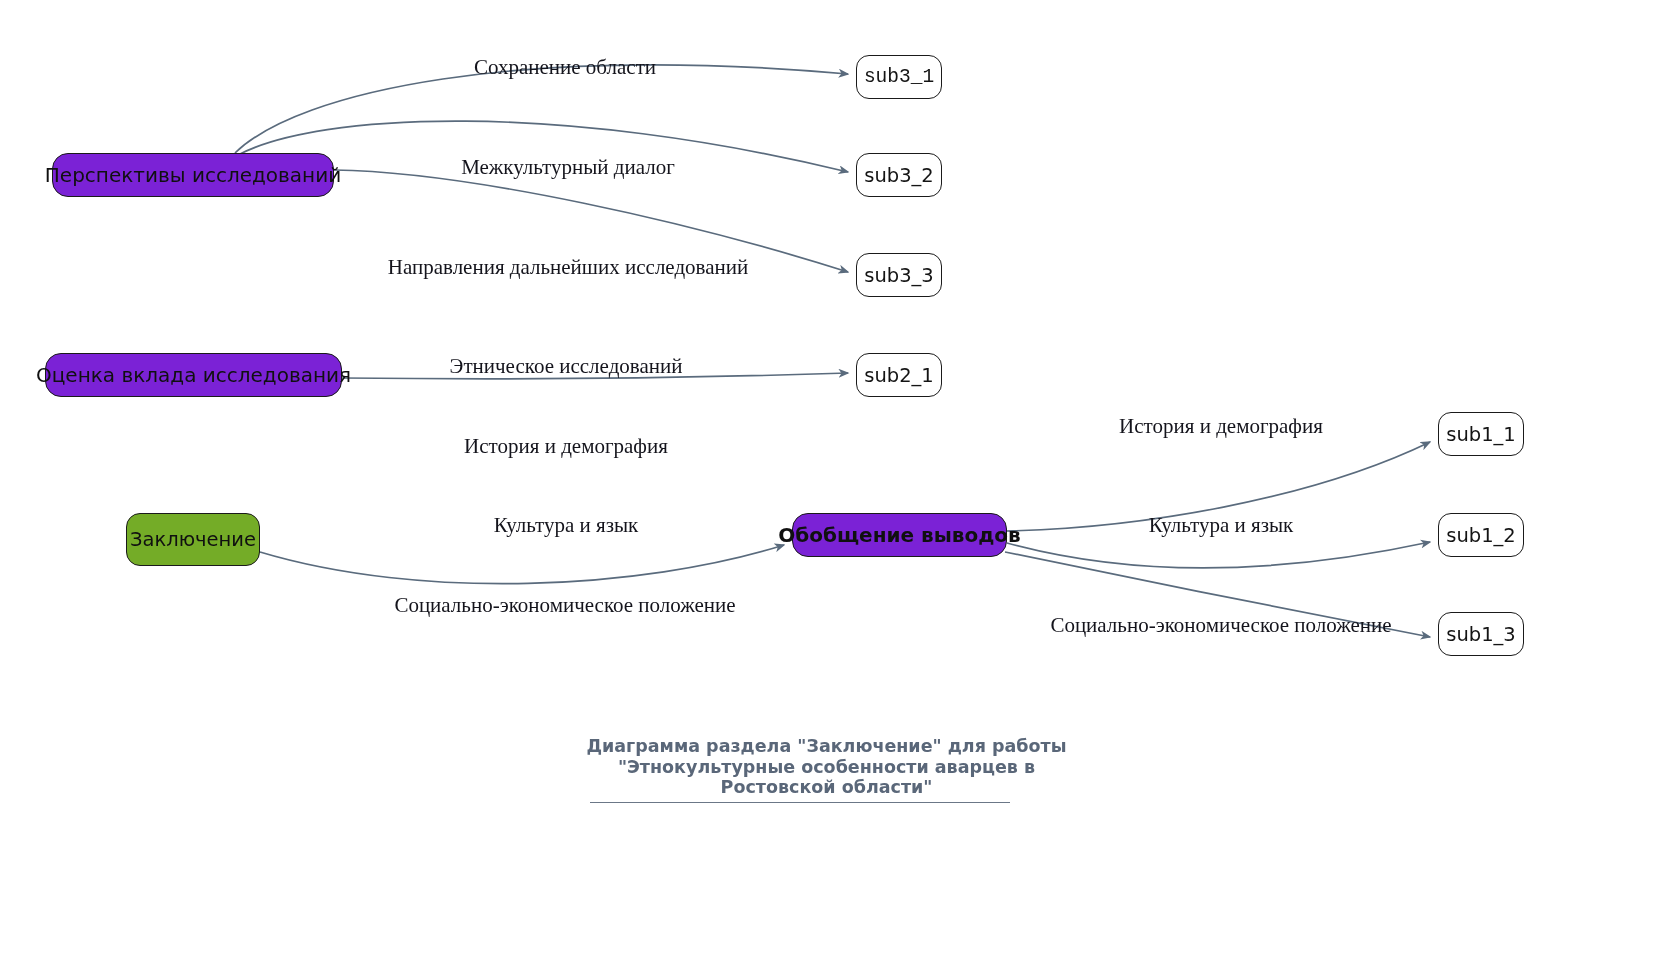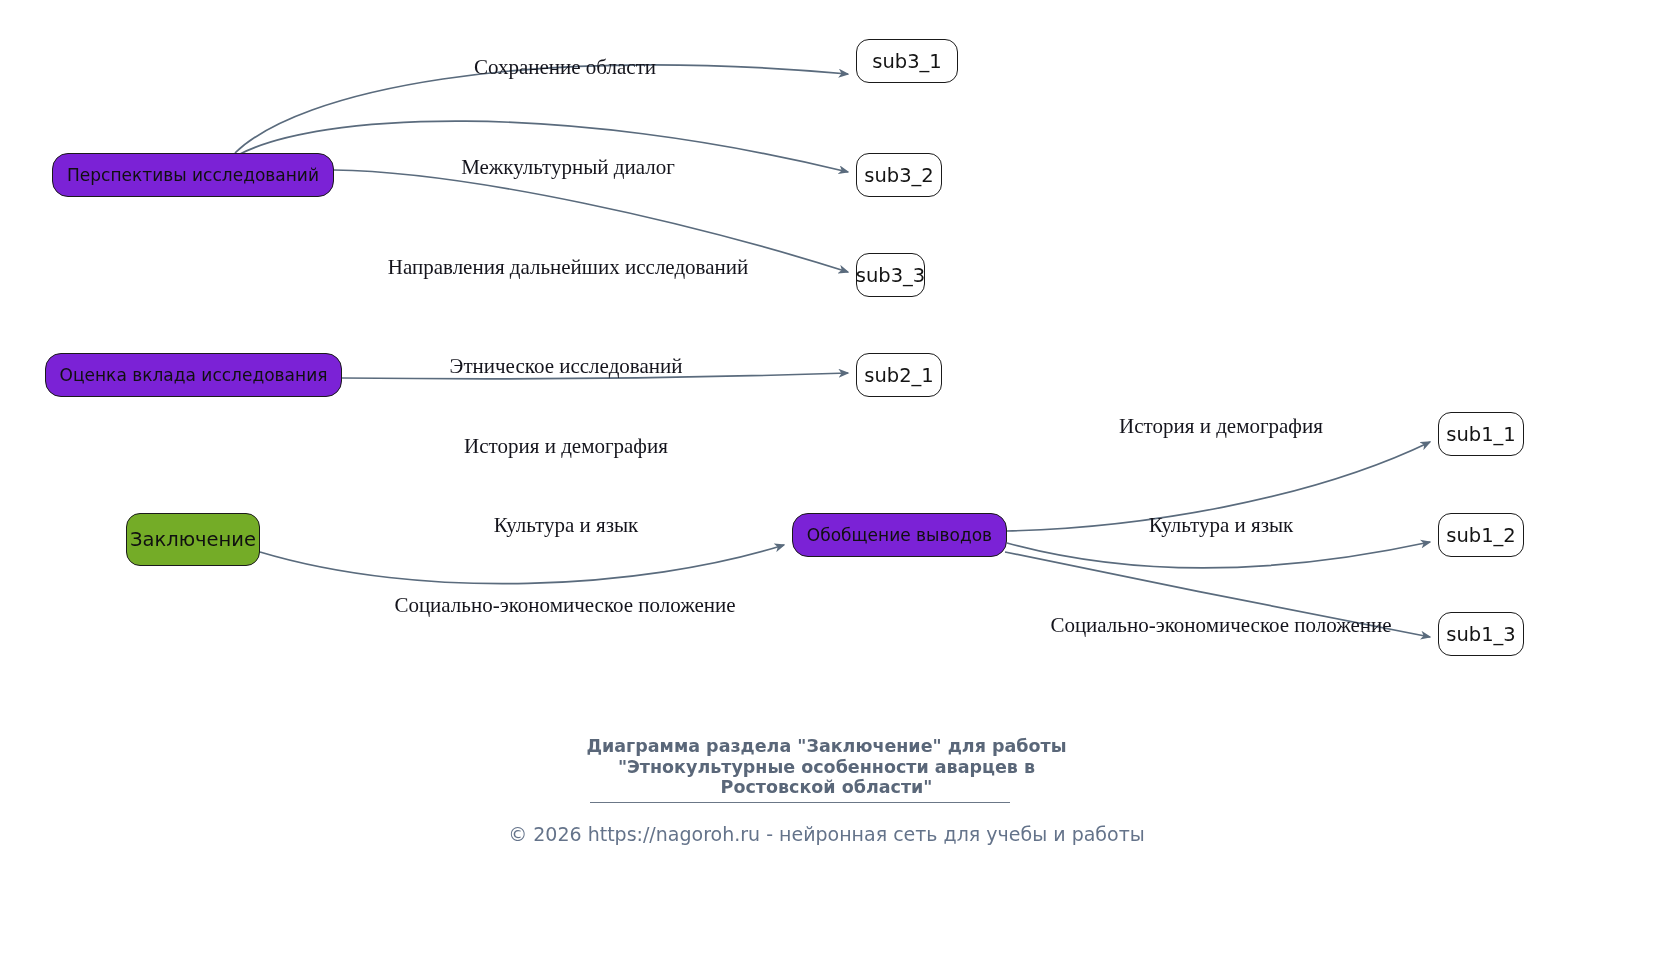--- a/index.html
+++ b/index.html
@@ -33,21 +33,21 @@
     display: flex;
     align-items: center;
     justify-content: center;
     border: 1.3px solid #1a1a1a;
     border-radius: 14px;
     white-space: nowrap;
   }
   .node.primary {
     background: #7b22d6;
     color: #101010;
-    font-size: 17px;
+    font-size: 20px;
     font-family: "DejaVu Sans", sans-serif;
     border-radius: 16px;
   }
   .node.accent {
     background: #74ac27;
     color: #101010;
     font-size: 19.5px;
     font-family: "DejaVu Sans", sans-serif;
     border-radius: 14px;
   }
@@ -124,33 +124,33 @@
   </div>
 
   <div class="node primary" style="left:45px; top:353px; width:297px; height:44px;">
     <span>Оценка вклада исследования</span>
   </div>
 
   <div class="node accent" style="left:126px; top:513px; width:134px; height:53px;">
     <span>Заключение</span>
   </div>
 
-  <div class="node primary" style="left:792px; top:513px; width:215px; height:44px;">
+  <div class="node primary" style="left:792px; top:513px; width:215px; height:44px;font-weight:bold;">
     <span>Обобщение выводов</span>
   </div>
 
-  <div class="node leaf" style="left:856px; top:39px; width:102px; height:44px;">
+  <div class="node leaf" style="left:856px; top:55px; width:86px; height:44px;font-family:Liberation Mono, monospace;">
     <span>sub3_1</span>
   </div>
 
   <div class="node leaf" style="left:856px; top:153px; width:86px; height:44px;">
     <span>sub3_2</span>
   </div>
 
-  <div class="node leaf" style="left:856px; top:253px; width:69px; height:44px;">
+  <div class="node leaf" style="left:856px; top:253px; width:86px; height:44px;">
     <span>sub3_3</span>
   </div>
 
   <div class="node leaf" style="left:856px; top:353px; width:86px; height:44px;">
     <span>sub2_1</span>
   </div>
 
   <div class="node leaf" style="left:1438px; top:412px; width:86px; height:44px;">
     <span>sub1_1</span>
   </div>
@@ -175,15 +175,14 @@
   <div class="edge-label" style="left:1221px; top:613px;">Социально-экономическое положение</div>
 
   <div class="footer footer-title">
     <div>Диаграмма раздела "Заключение" для работы</div>
     <div>"Этнокультурные особенности аварцев в</div>
     <div>Ростовской области"</div>
   </div>
 
   <div class="footer-rule"></div>
 
-  <div class="footer footer-copy">© 2026 https://nagoroh.ru - нейронная сеть для учебы и работы</div>
 
 </div>
 
 </body></html>

